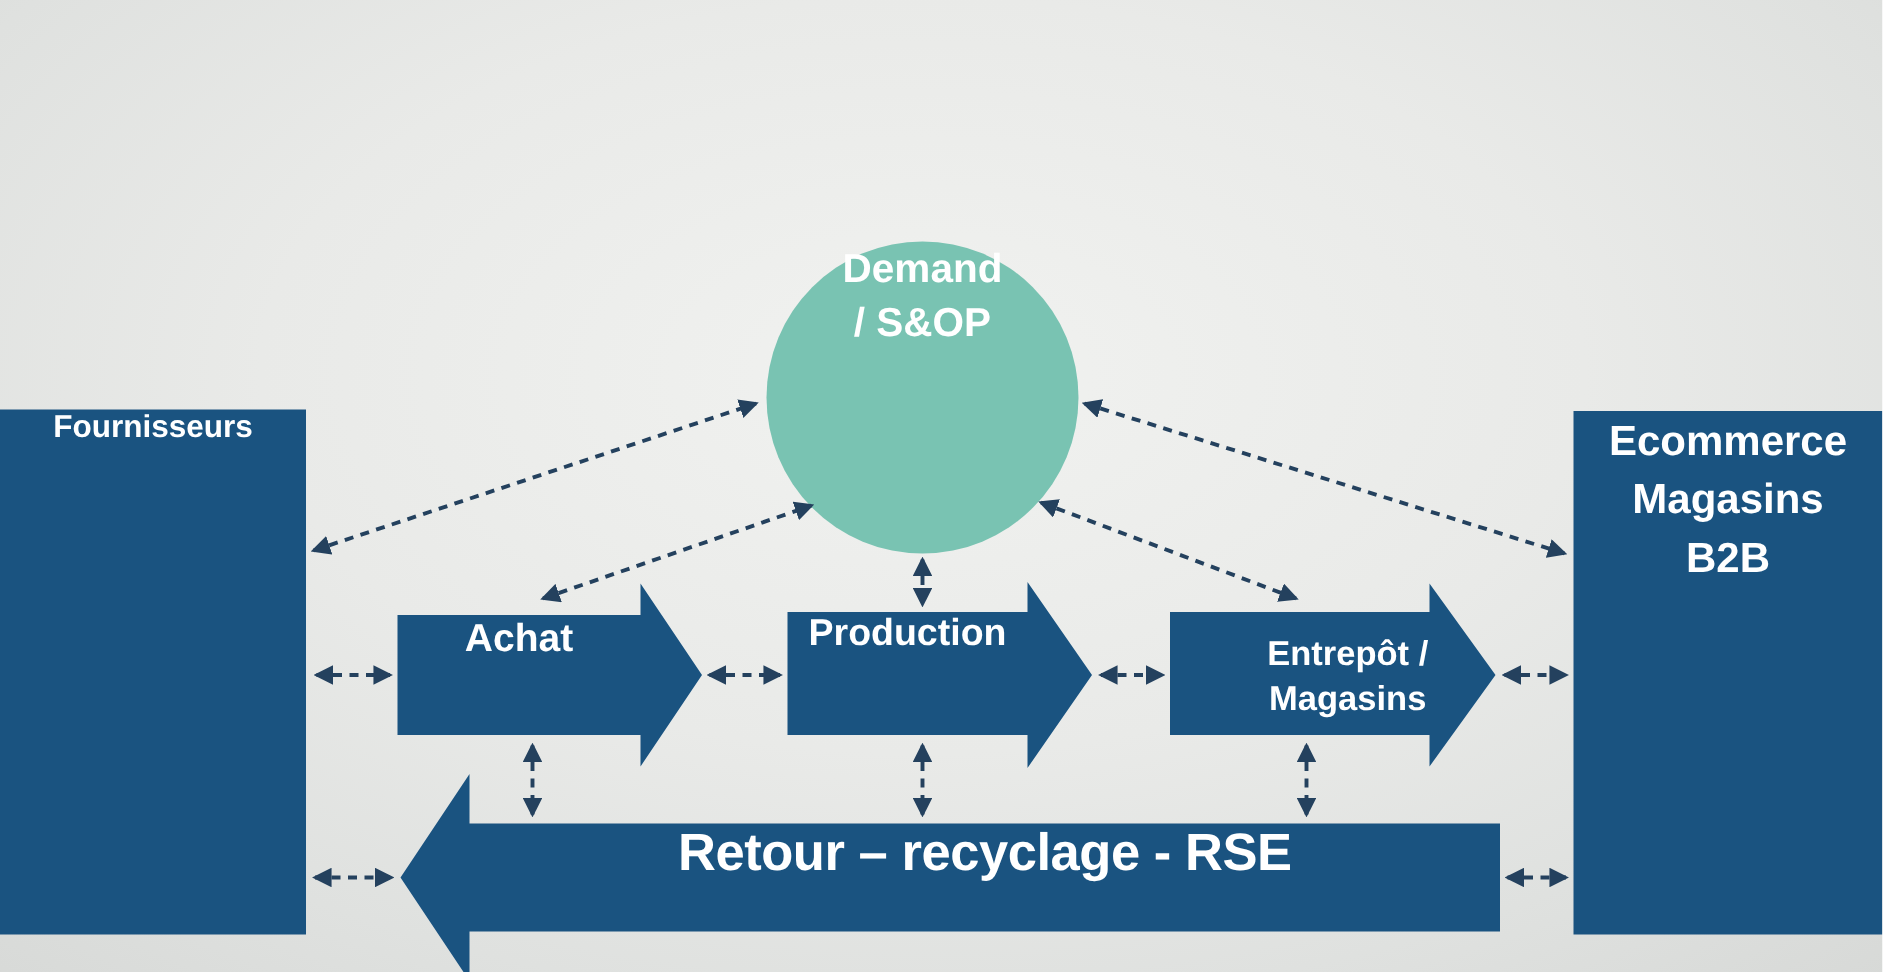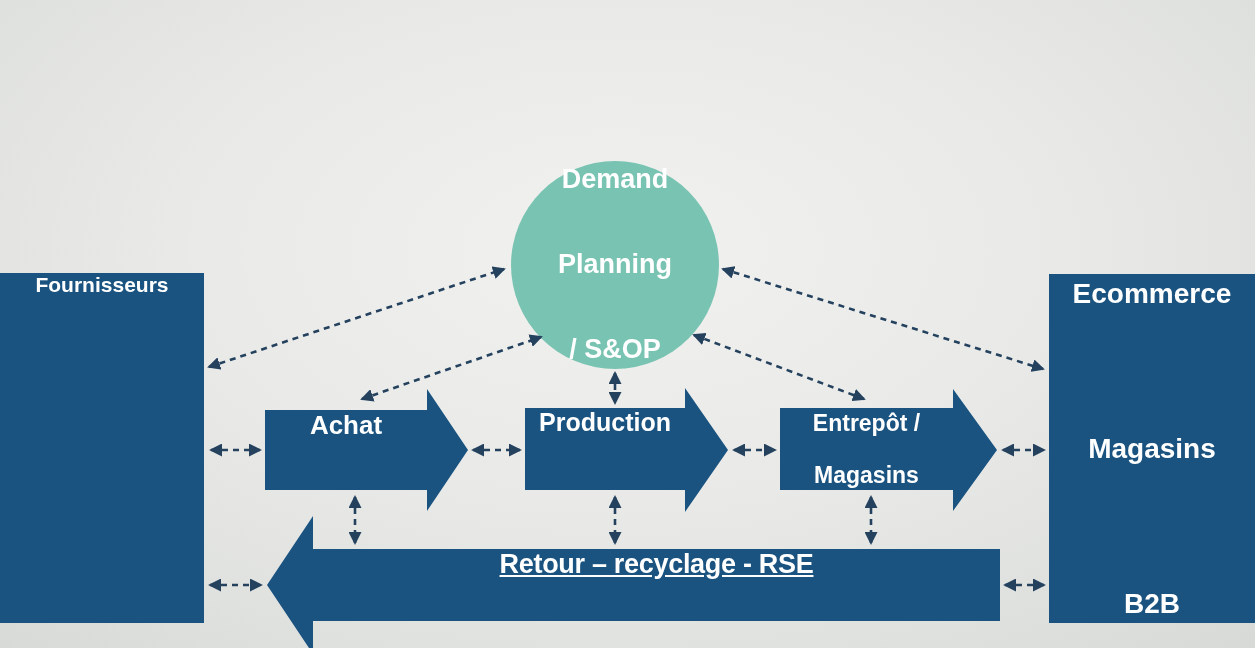--- a/index.html
+++ b/index.html
@@ -26,33 +26,33 @@
   .dash-link {
     fill: none;
     stroke-width: 2.6;
     stroke-dasharray: 6 5;
   }
   .label {
     position: absolute;
     display: flex;
     flex-direction: column;
     align-items: center;
-    justify-content: space-between;
+    justify-content: flex-start;
     text-align: center;
     color: #ffffff;
     font-weight: bold;
     pointer-events: none;
   }
   .label-fournisseurs { left: 0px;    top: 273px; width: 204px; height: 350px; font-size: 21px; }
   .label-magasins     { left: 1049px; top: 274px; width: 206px; height: 349px; font-size: 28px; line-height: 1.4; }
   .label-circle       { left: 513px;  top: 162px; width: 204px; height: 206px; font-size: 27px; line-height: 1.33; }
   .label-achat        { left: 265px;  top: 410px; width: 162px; height: 80px;  font-size: 26px; }
   .label-production   { left: 525px;  top: 408px; width: 160px; height: 82px;  font-size: 25px; }
-  .label-entrepot     { left: 780px;  top: 408px; width: 173px; height: 82px;  font-size: 23px; line-height: 1.32; }
-  .label-retour       { left: 313px;  top: 549px; width: 687px; height: 72px;  font-size: 27px; letter-spacing: -0.3px; text-decoration: underline; }
+  .label-entrepot     { left: 780px;  top: 420px; width: 173px; height: 82px;  font-size: 23px; line-height: 1.32; padding-left: 32px; }
+  .label-retour       { left: 313px;  top: 549px; width: 687px; height: 72px;  font-size: 35px; letter-spacing: -0.3px; }
 </style>
 </head>
 <body>
 
 <div class="stage">
 
   <svg width="1255" height="648" viewBox="0 0 1255 648">
     <defs>
       <marker id="ah" viewBox="0 0 10 10" refX="8.5" refY="5" markerWidth="5" markerHeight="5" orient="auto-start-reverse">
         <path d="M0,0 L10,5 L0,10 z" fill="#24415e"></path>
@@ -80,21 +80,20 @@
       <line class="dash-link" x1="355" y1="497" x2="355" y2="543" stroke="#24415e"></line>
       <line class="dash-link" x1="615" y1="497" x2="615" y2="543" stroke="#24415e"></line>
       <line class="dash-link" x1="871" y1="497" x2="871" y2="543" stroke="#24415e"></line>
       <line class="dash-link" x1="210" y1="585" x2="261" y2="585" stroke="#24415e"></line>
       <line class="dash-link" x1="1005" y1="585" x2="1044" y2="585" stroke="#24415e"></line>
     </g>
   </svg>
 
   <div class="label label-circle">
     <div>Demand</div>
-    <div>Planning</div>
     <div>/ S&amp;OP</div>
   </div>
 
   <div class="label label-fournisseurs">Fournisseurs</div>
 
   <div class="label label-production">Production</div>
 
   <div class="label label-achat">Achat</div>
 
   <div class="label label-entrepot">

